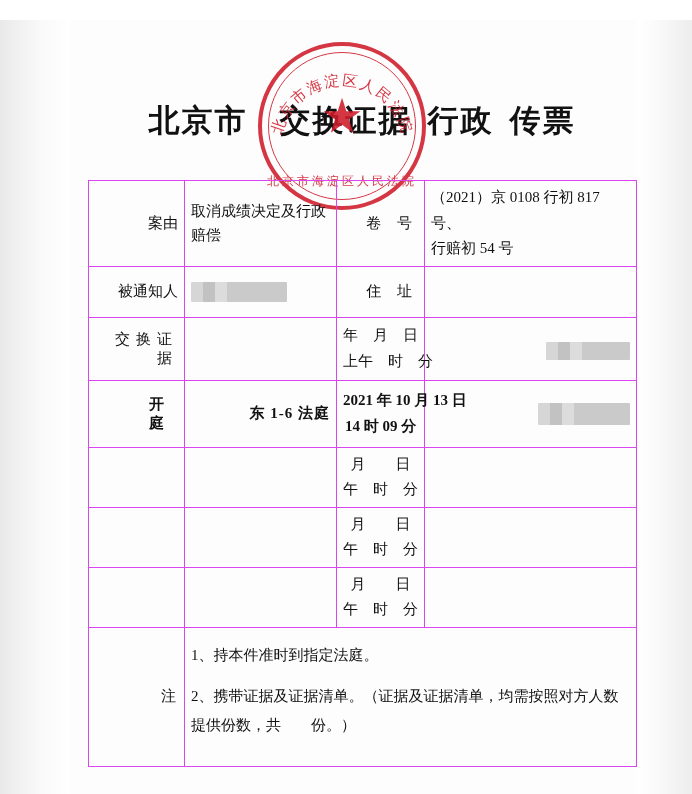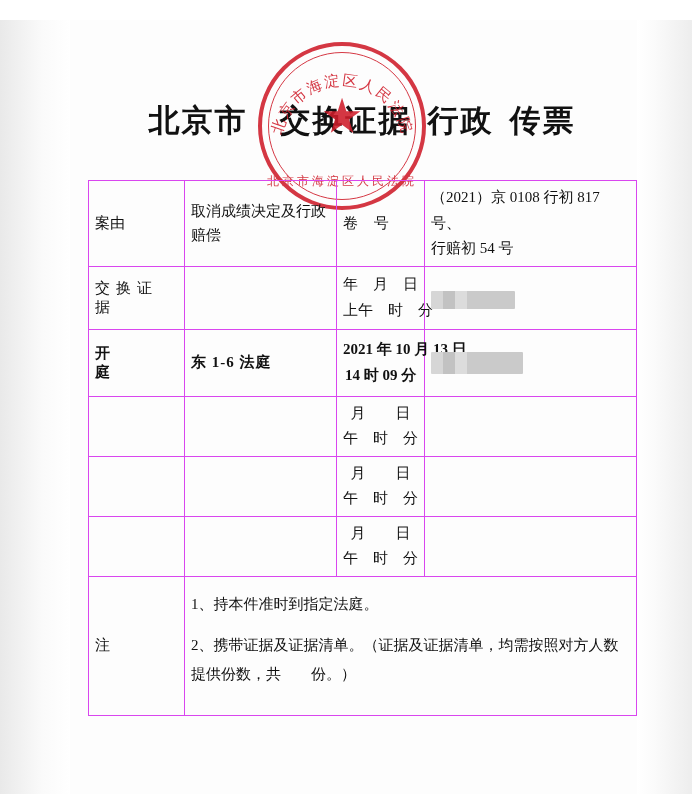--- a/index.html
+++ b/index.html
@@ -125,21 +125,21 @@
     width: 548px;
     border-collapse: collapse;
     table-layout: fixed;
   }
   table.form td {
     border: 1px solid #d946ef;
     padding: 4px 6px;
     vertical-align: middle;
     font-size: 15px;
   }
-  .c { text-align: left; }
+  .c { text-align: right; }
   .lbl-wide2 { letter-spacing: 6px; }
 
   .row-casecause td { height: 62px; }
   .row-notify td { height: 42px; }
   .row-head td { height: 52px; font-size: 17px; }
   .row-evi td { height: 54px; }
   .row-court td { height: 58px; }
   .row-blank td { height: 50px; }
   .row-note td { height: 130px; vertical-align: top; }
 
@@ -238,20 +238,28 @@
       <tr class="row-casecause">
         <td class="c">案由</td>
         <td style="font-size:15px;line-height:1.6;">取消成绩决定及行政赔偿</td>
         <td class="c lbl-wide2">卷 号</td>
         <td class="case-no">
           <div>（2021）京 0108 行初 817 号、</div>
           <div>行赔初 54 号</div>
         </td>
       </tr>
 
+      <tr class="row-notify">
+        <td class="c" style="letter-spacing:0">被通知人</td>
+        <td>
+          <span class="redact redact-a"></span>
+        </td>
+        <td class="c lbl-wide2">住 址</td>
+        <td></td>
+      </tr>
 
 
       <tr class="row-evi">
         <td class="c big-label">交换证据</td>
         <td class="c"></td>
         <td class="dt">
           <div>年　月　日</div>
           <div>上午　时　分</div>
         </td>
         <td class="c">

